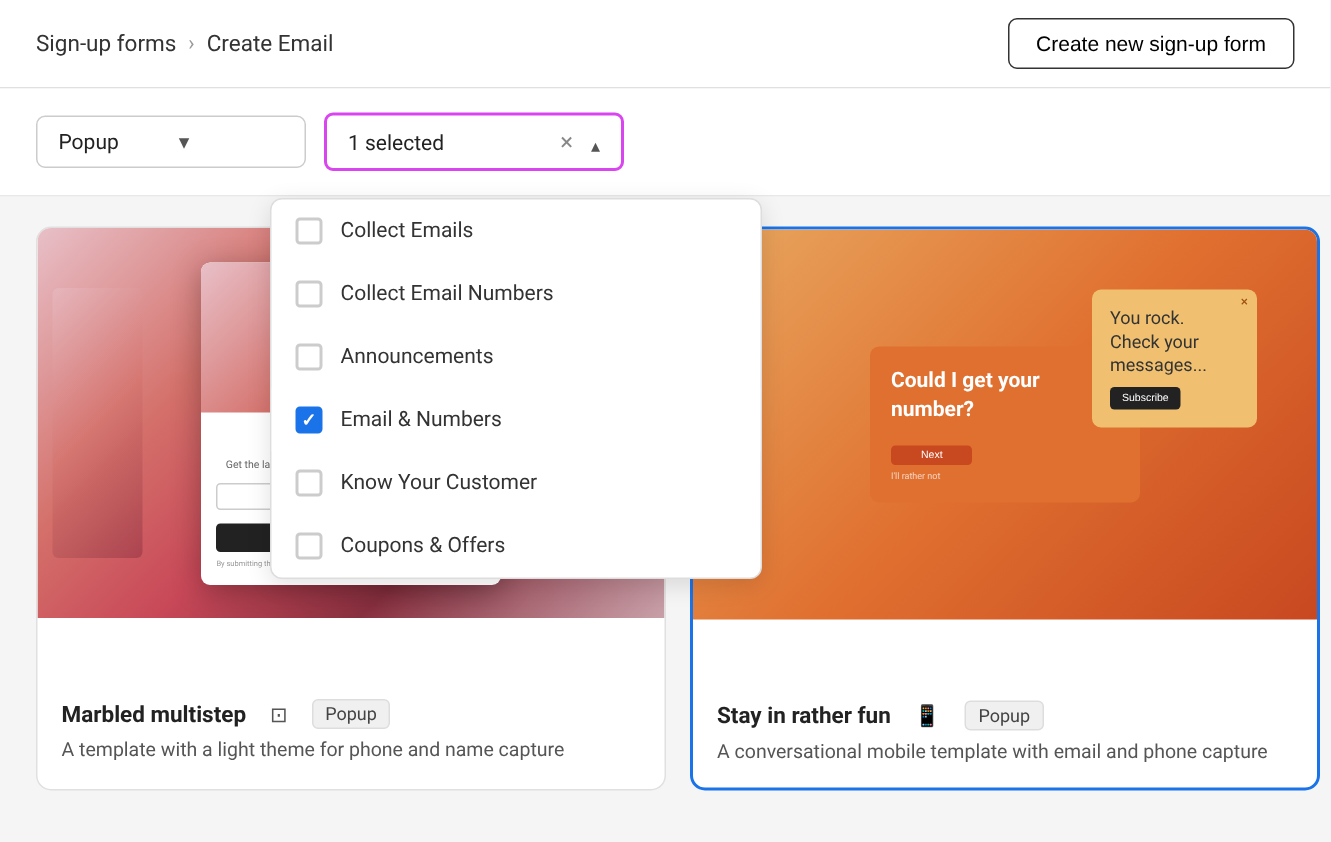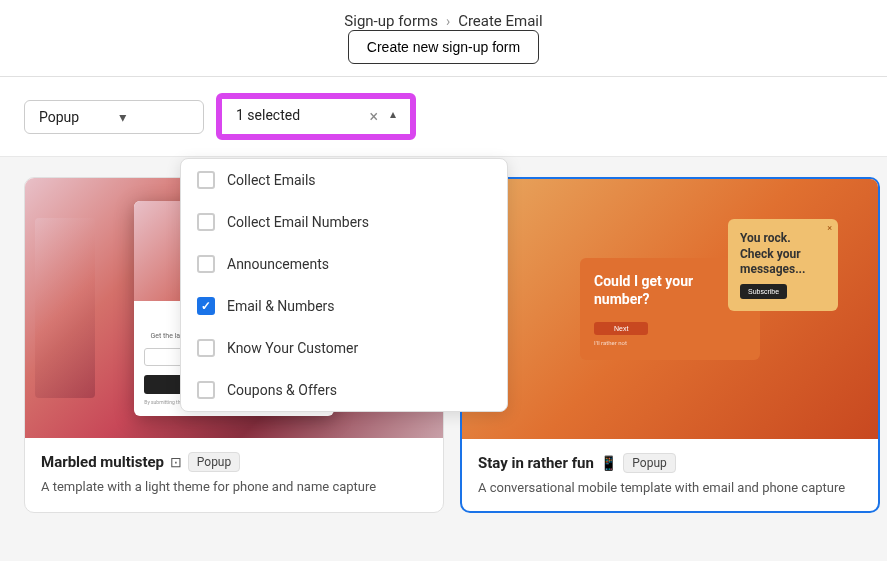--- a/index.html
+++ b/index.html
@@ -11,21 +11,20 @@
       color: #222;
     }
 
     .header {
       background: #fff;
       padding: 12px 24px;
       display: flex;
       align-items: center;
       justify-content: space-between;
       border-bottom: 1px solid #e0e0e0;
-      flex-direction: column;
     }
 
     .breadcrumb {
       display: flex;
       align-items: center;
       gap: 8px;
       font-size: 15px;
       color: #333;
     }
 
@@ -65,28 +64,28 @@
       align-items: center;
       gap: 40px;
       min-width: 180px;
     }
 
     .dropdown-select .chevron {
       color: #555;
     }
 
     .filter-dropdown {
-      border: 6px solid #d946ef;
+      border: 2px solid #d946ef;
       border-radius: 6px;
       padding: 8px 14px;
       font-size: 14px;
       background: #fff;
       cursor: pointer;
       display: flex;
-      align-items: flex-start;
+      align-items: flex-end;
       gap: 8px;
       min-width: 200px;
       position: relative;
     }
 
     .filter-badge {
       background: #fff;
       font-size: 14px;
       flex: 1;
     }
@@ -347,22 +346,23 @@
       margin-top: 4px;
     }
 
     .card-info {
       padding: 14px 16px;
     }
 
     .card-title-row {
       display: flex;
       align-items: center;
-      gap: 6px;
+      gap: 16px;
       margin-bottom: 6px;
+      margin-top: 40px;
     }
 
     .card-title {
       font-size: 15px;
       font-weight: 700;
       color: #222;
     }
 
     .card-icon {
       color: #555;
@@ -482,21 +482,21 @@
     <div class="card-preview orange-theme">
       <div style="position: relative; display: flex; align-items: center; justify-content: center; width: 100%; height: 100%;">
         <div class="orange-popup">
           <span class="orange-popup-close">×</span>
           <h2>Could I get your number?</h2>
           <button class="next-btn">Next</button>
           <div class="no-thanks">I'll rather not</div>
         </div>
         <div style="position: absolute; right: 40px; top: 40px; background: #f0c070; border-radius: 6px; padding: 12px; width: 110px;">
           <div style="position: absolute; top: 4px; right: 6px; font-size: 9px; color: #a05010;">×</div>
-          <div style="font-size: 12px; font-weight: 700; color: #333; line-height: 1.3;">You rock.<br>Check your messages...</div>
+          <div style="font-size: 12px; font-weight: 400; color: #333; line-height: 1.3;">You rock.<br>Check your messages...</div>
           <button class="subscribe-btn">Subscribe</button>
         </div>
       </div>
     </div>
     <div class="card-info">
       <div class="card-title-row">
         <span class="card-title">Stay in rather fun</span>
         <span class="card-icon">📱</span>
         <span class="card-badge">Popup</span>
       </div>

